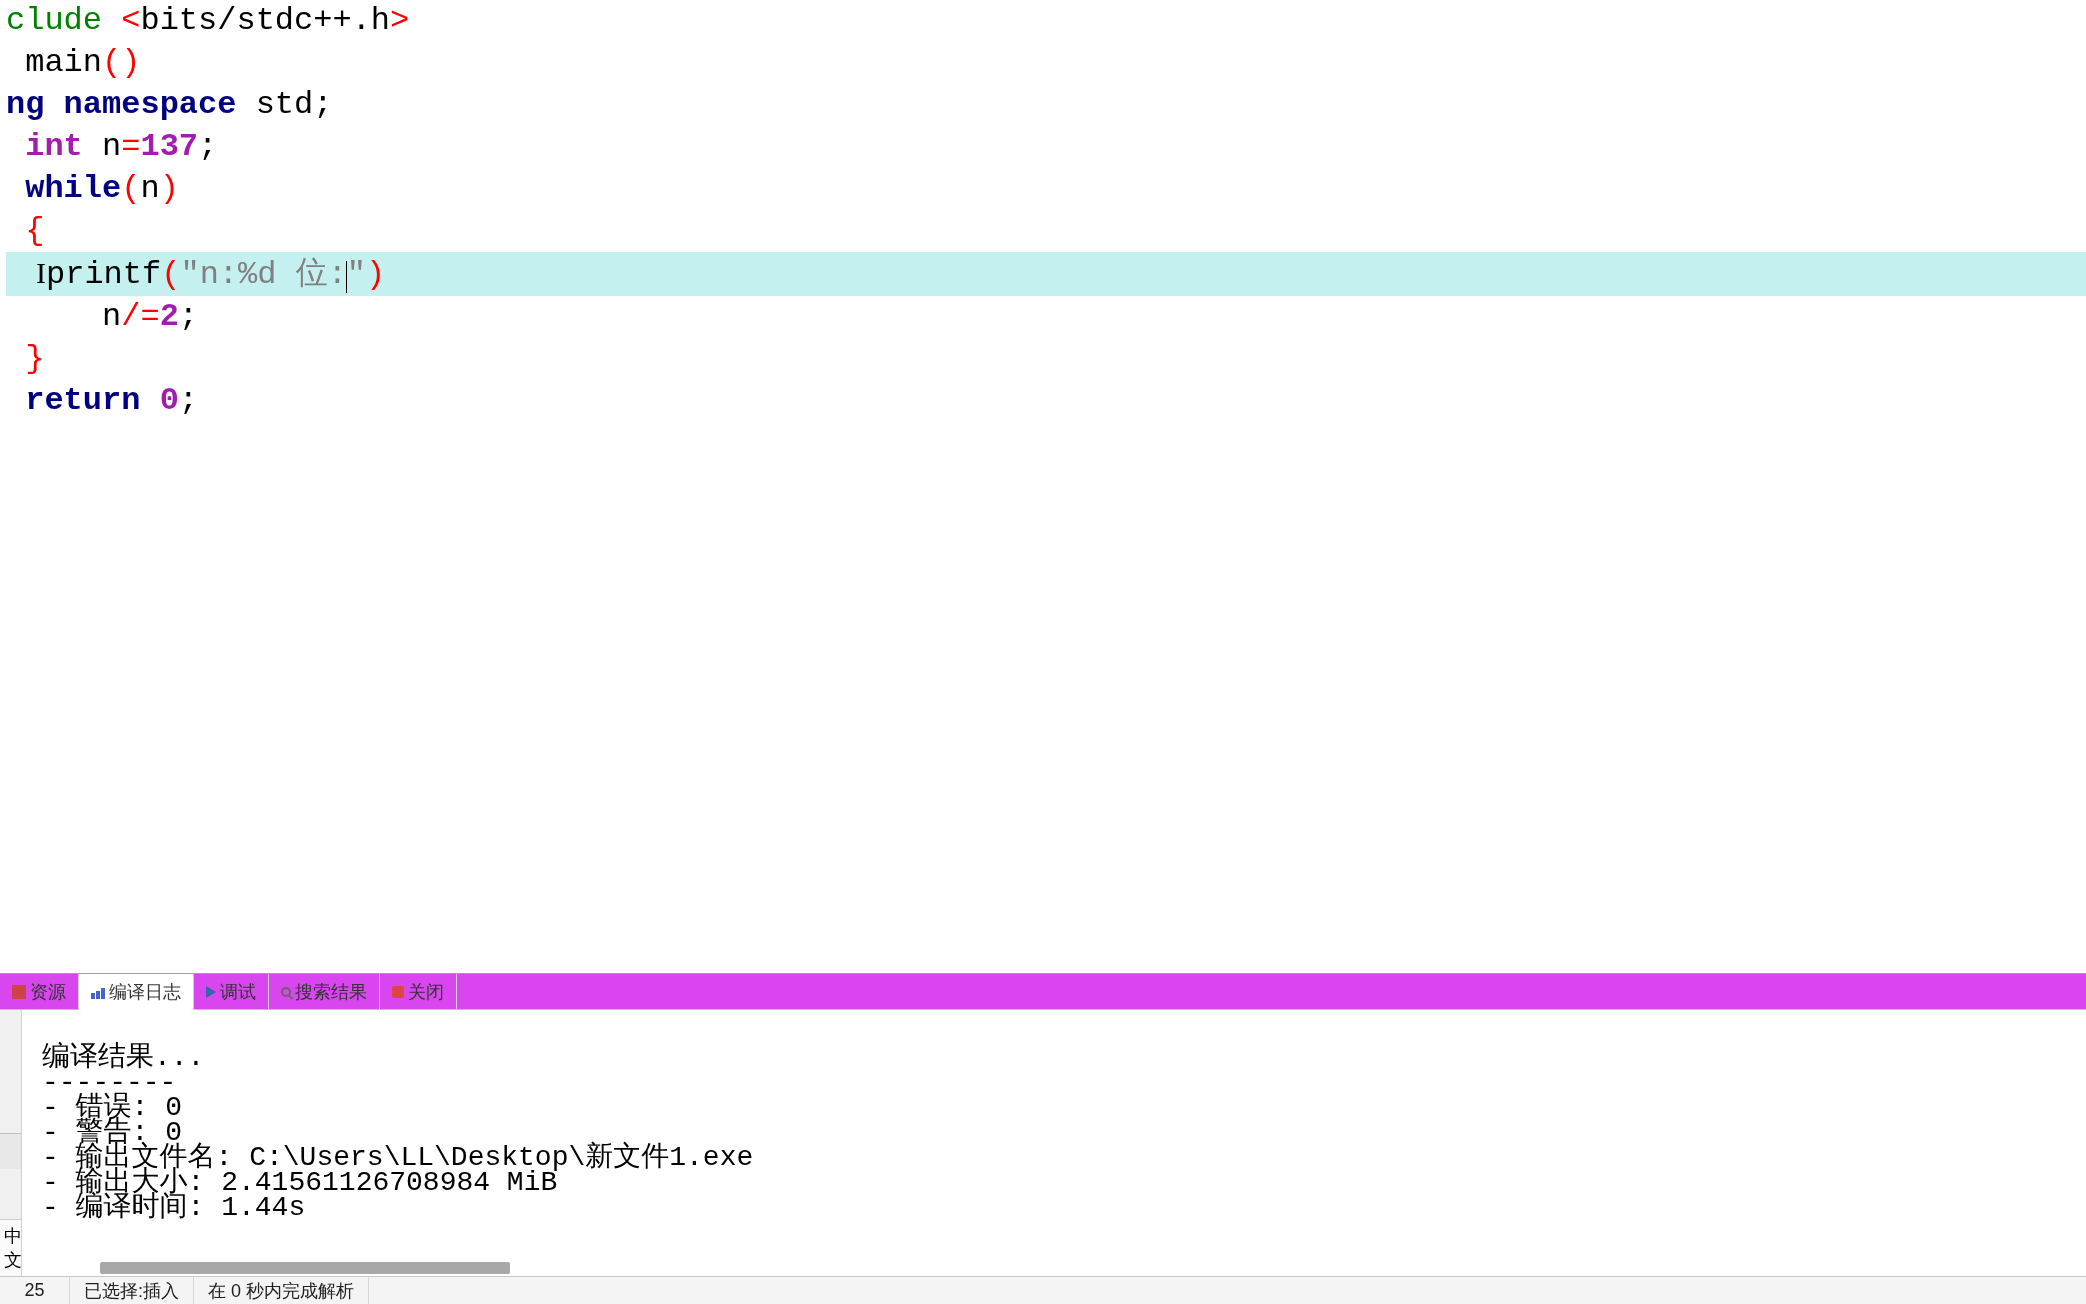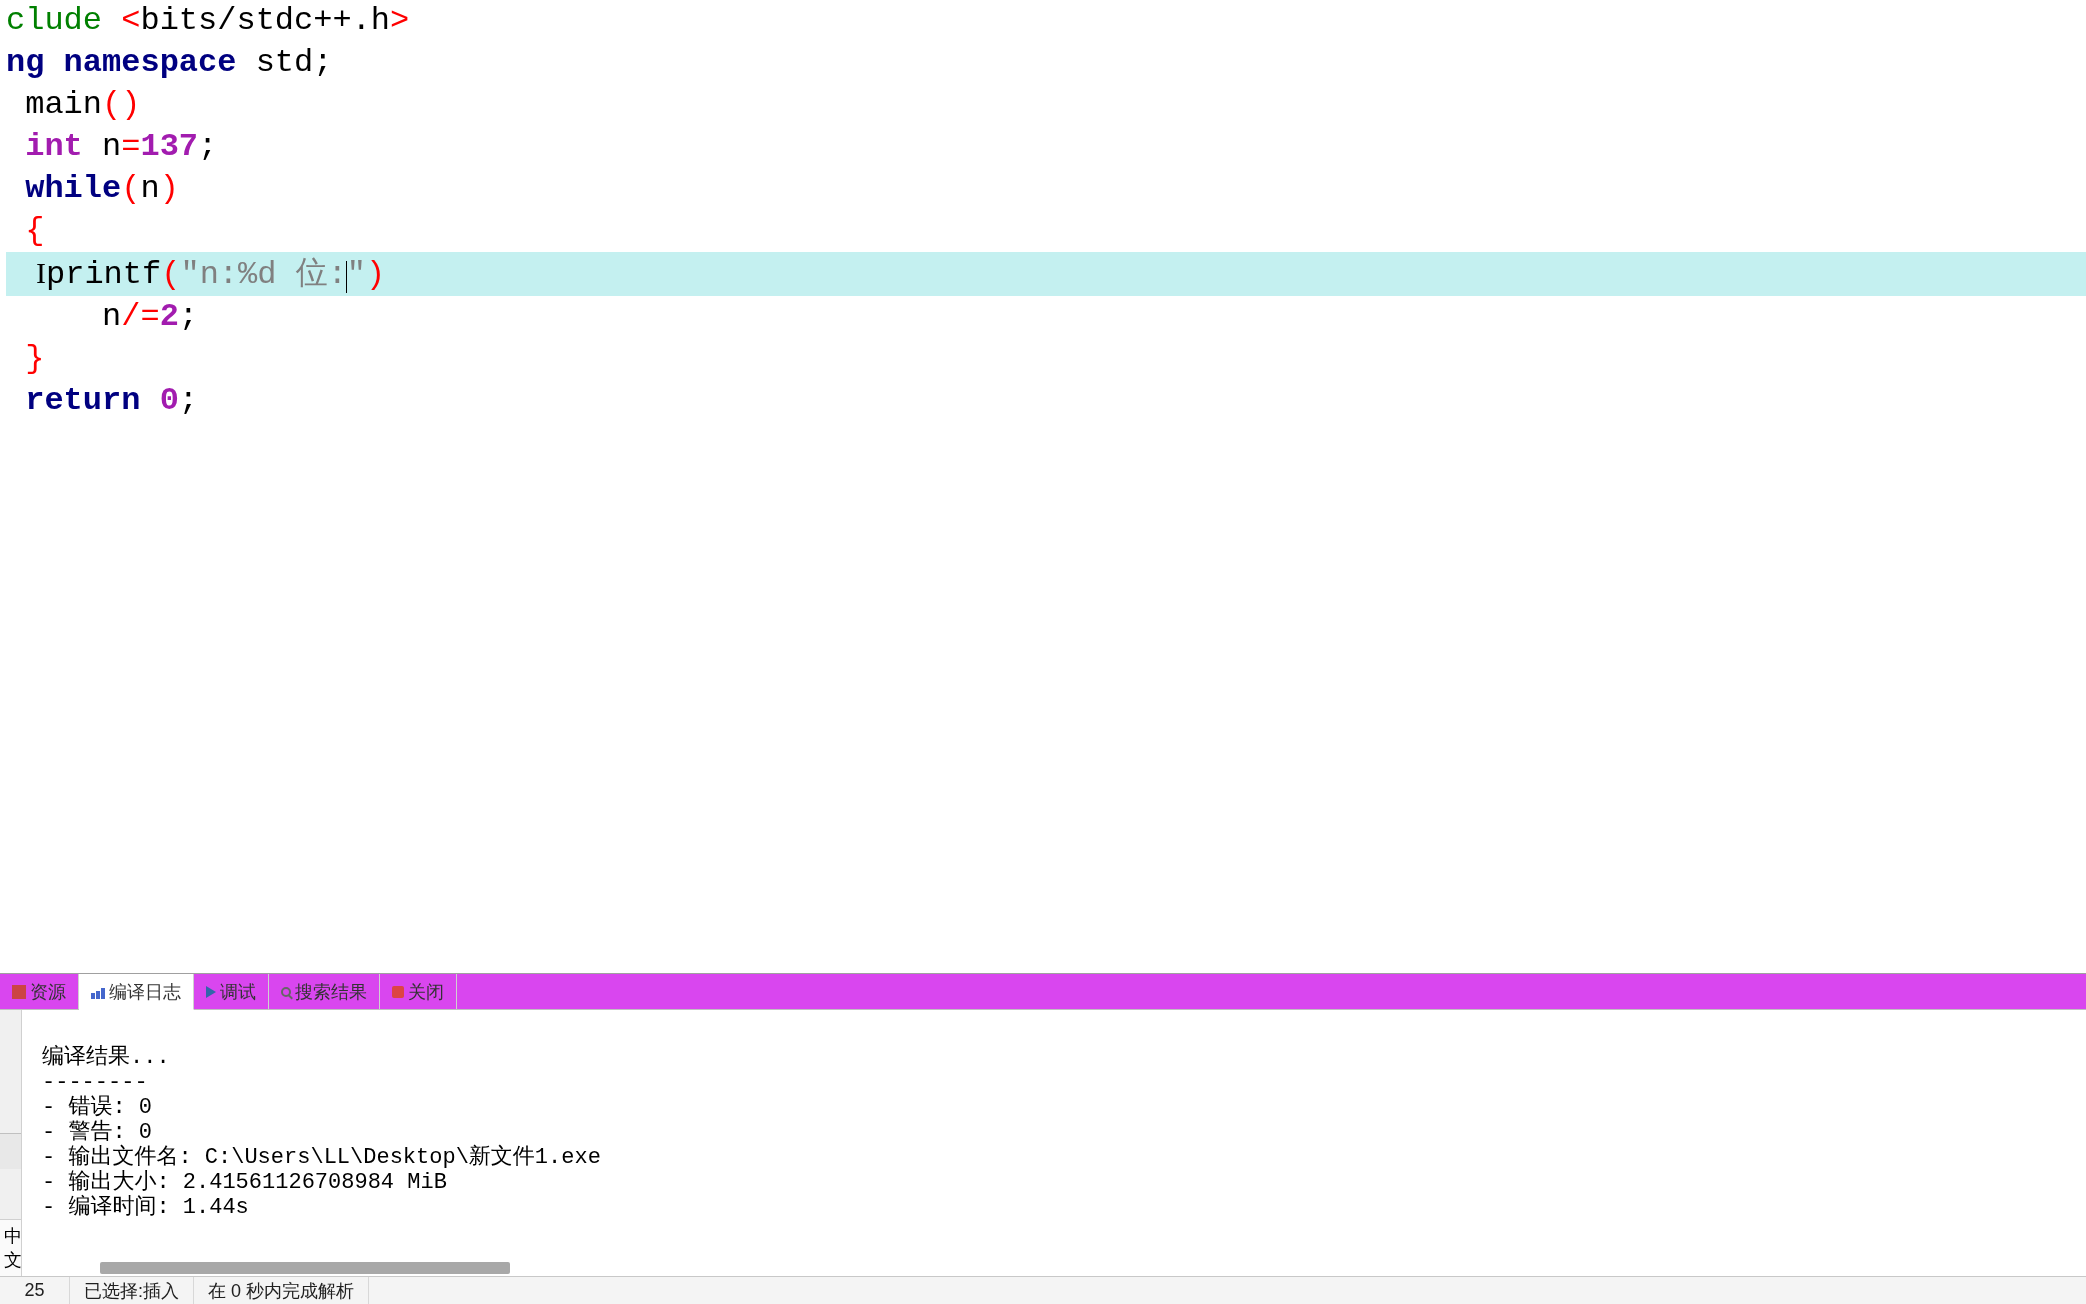--- a/index.html
+++ b/index.html
@@ -133,21 +133,21 @@
     .side-btn {
       height: 36px;
       background: #e8e8e8;
       border-top: 1px solid #c0c0c0;
       margin-bottom: 50px;
     }
     .log-content {
       flex: 1;
       padding: 10px 20px 0 20px;
       font-family: SimSun, "Courier New", monospace;
-      font-size: 22px;
+      font-size: 28px;
       line-height: 25px;
       color: #000;
       white-space: pre;
       overflow: auto;
       position: relative;
     }
     .log-scrollbar-h {
       position: absolute;
       bottom: 2px;
       left: 78px;
@@ -174,22 +174,22 @@
       display: flex;
       align-items: center;
     }
     .status-cell.num { width: 70px; justify-content: center; }
   </style>
 </head>
 <body>
 
 <div class="editor-area">
   <div class="code-line"><span class="tok-preproc">clude </span><span class="tok-paren">&lt;</span><span class="tok-plain">bits/stdc++.h</span><span class="tok-paren">&gt;</span></div>
+  <div class="code-line"><span class="tok-plain"> main</span><span class="tok-paren">()</span></div>
   <div class="code-line"><span class="tok-keyword">ng </span><span class="tok-keyword">namespace</span><span class="tok-plain"> std</span><span class="tok-semicolon">;</span></div>
-  <div class="code-line"><span class="tok-plain"> main</span><span class="tok-paren">()</span></div>
   <div class="code-line"><span class="tok-plain"></span></div>
   <div class="code-line"><span class="tok-type"> int</span><span class="tok-plain"> n</span><span class="tok-op">=</span><span class="tok-type">137</span><span class="tok-semicolon">;</span></div>
   <div class="code-line"><span class="tok-keyword"> while</span><span class="tok-paren">(</span><span class="tok-plain">n</span><span class="tok-paren">)</span></div>
   <div class="code-line"><span class="tok-brace"> {</span></div>
   <div class="code-line highlighted-line"><span class="text-cursor-ibeam">    I</span><span class="tok-plain">printf</span><span class="tok-paren">(</span><span class="tok-string">"</span><span class="tok-string">n:%d 位:</span><span class="cursor-mark"></span><span class="tok-string">"</span><span class="tok-paren">)</span></div>
   <div class="code-line"><span class="tok-plain">     n</span><span class="tok-op">/=</span><span class="tok-type">2</span><span class="tok-semicolon">;</span></div>
   <div class="code-line"><span class="tok-brace"> }</span></div>
   <div class="code-line"><span class="tok-keyword"> return</span><span class="tok-plain"> </span><span class="tok-type">0</span><span class="tok-semicolon">;</span></div>
 </div>
 

